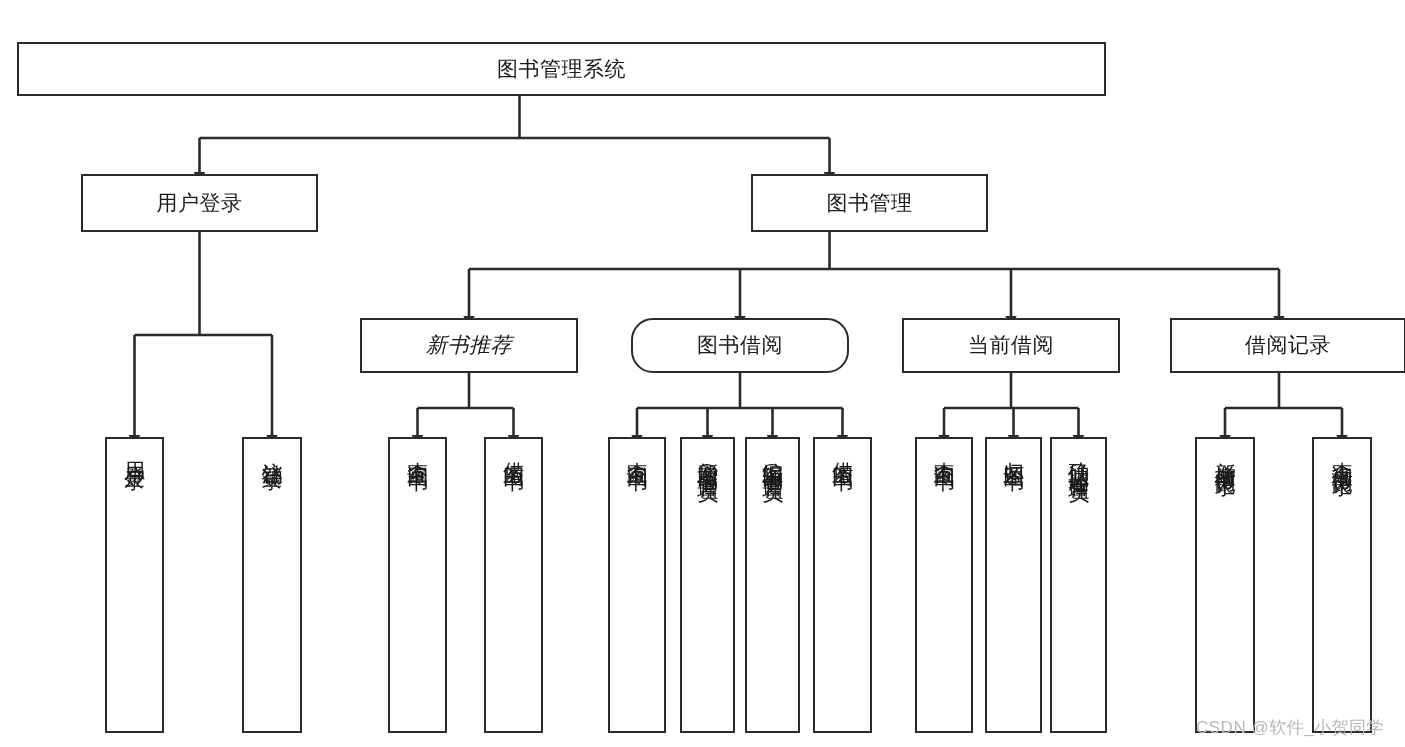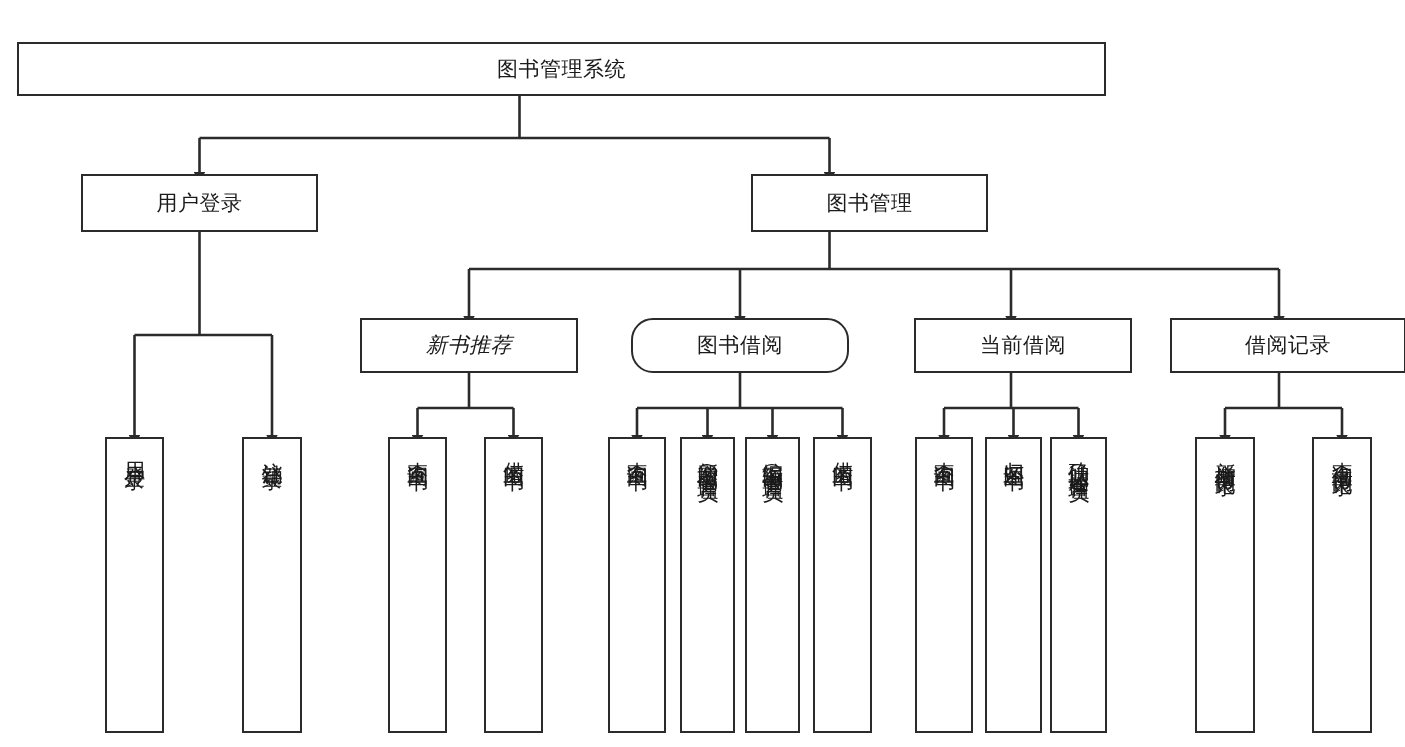--- a/index.html
+++ b/index.html
@@ -130,21 +130,21 @@
       </div>
       <div class="node vertical" style="left: 242px; top: 437px; width: 60px; height: 296px;">
         <span class="node-label">注销登录</span>
       </div>
       <div class="node" style="left: 360px; top: 318px; width: 218px; height: 55px; font-style: italic;">
         <span class="node-label">新书推荐</span>
       </div>
       <div class="node" style="left: 631px; top: 318px; width: 218px; height: 55px; border-radius: 22px;">
         <span class="node-label">图书借阅</span>
       </div>
-      <div class="node" style="left: 902px; top: 318px; width: 218px; height: 55px; margin-left: 12px;">
+      <div class="node" style="left: 902px; top: 318px; width: 218px; height: 55px;">
         <span class="node-label">当前借阅</span>
       </div>
       <div class="node" style="left: 1170px; top: 318px; width: 236px; height: 55px;">
         <span class="node-label">借阅记录</span>
       </div>
       <div class="node vertical" style="left: 388px; top: 437px; width: 59px; height: 296px;">
         <span class="node-label">查询图书</span>
       </div>
       <div class="node vertical" style="left: 484px; top: 437px; width: 59px; height: 296px;">
         <span class="node-label">借阅图书</span>
@@ -170,13 +170,14 @@
       <div class="node vertical" style="left: 1050px; top: 437px; width: 57px; height: 296px;">
         <span class="node-label">确认归还（管理员）</span>
       </div>
       <div class="node vertical" style="left: 1195px; top: 437px; width: 60px; height: 296px;">
         <span class="node-label">新增借阅记录</span>
       </div>
       <div class="node vertical" style="left: 1312px; top: 437px; width: 60px; height: 296px;">
         <span class="node-label">查询借阅记录</span>
       </div>
     </div>
+  <div class="watermark" style="left: 1196px; top: 716px; color: rgb(184, 184, 184);">CSDN @软件_小贺同学</div>
 </div>
 
 </body></html>

